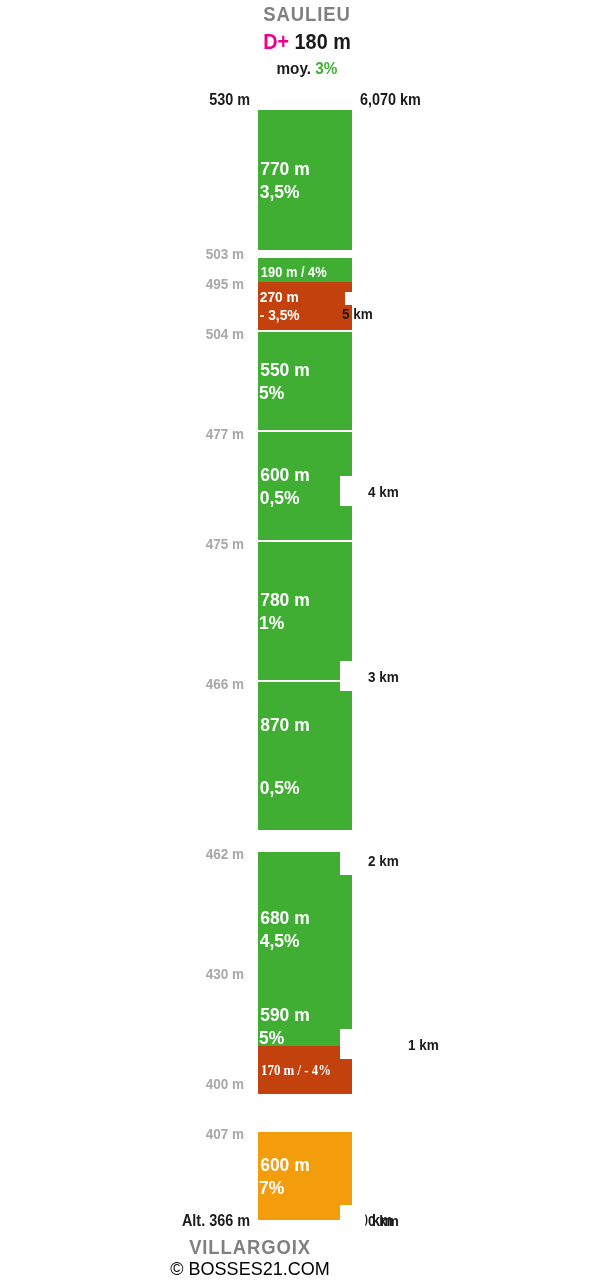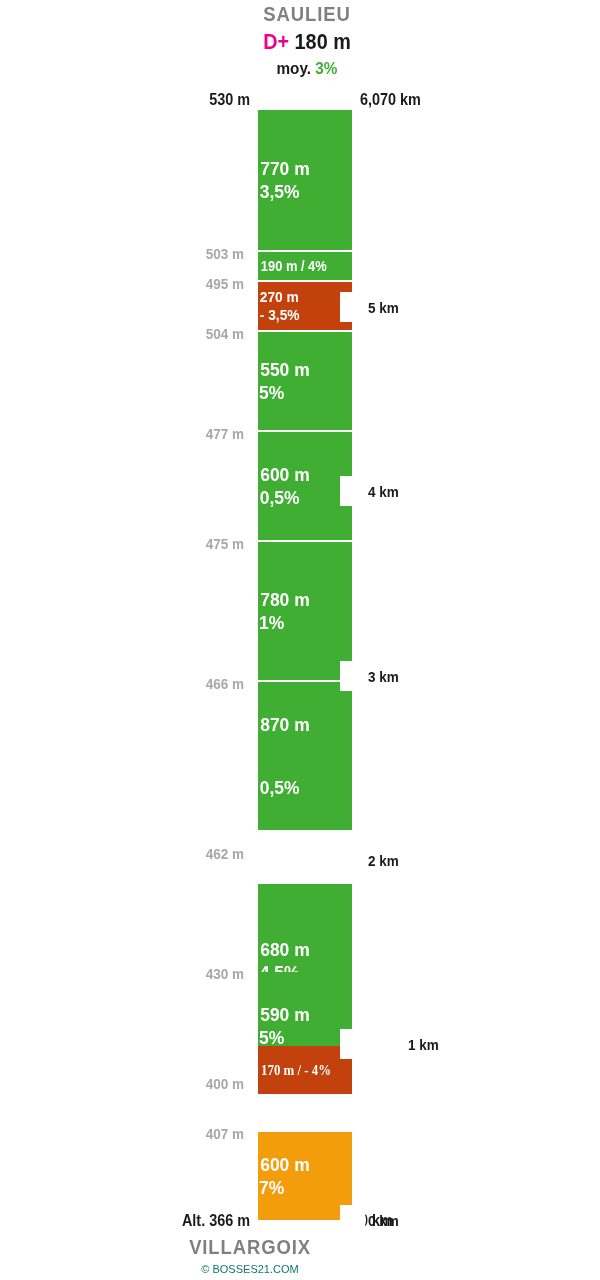--- a/index.html
+++ b/index.html
@@ -212,22 +212,22 @@
   }
   #start-name {
     font-size: 21px;
     font-weight: bold;
     color: #808080;
     letter-spacing: 1.0px;
     line-height: 26px;
     transform: scaleX(0.88);
   }
   #copyright {
-    font-size: 11px;
-    color: #0f766e;
+    font-size: 18px;
+    color: #000000;
     line-height: 18px;
   }
 </style>
 </head>
 <body>
 
 <div id="header">
   <div id="summit-name">SAULIEU</div>
   <div id="denivele-line">
     <span id="dplus-label">D+</span>
@@ -255,21 +255,21 @@
       <div class="alt-label" style="top: 736px;">462 m</div>
       <div class="alt-label" style="top: 856px;">430 m</div>
       <div class="alt-label" style="top: 966px;">400 m</div>
       <div class="alt-label" style="top: 1016px;">407 m</div>
     </div>
   <div id="bar-column">
       <div class="segment green" style="top: 0px; height: 142px;">
         <div class="seg-dist">770 m</div>
         <div class="seg-grade">3,5%</div>
       </div>
-      <div class="segment green compact" style="top: 142px; height: 30px;">
+      <div class="segment green compact" style="top: 148px; height: 30px;">
         <div class="seg-inline">190 m / 4%</div>
       </div>
       <div class="segment gray small" style="top: 172px; height: 50px;">
         <div class="seg-dist">270 m</div>
         <div class="seg-grade">- 3,5%</div>
       </div>
       <div class="segment green" style="top: 222px; height: 100px;">
         <div class="seg-dist">550 m</div>
         <div class="seg-grade">5%</div>
       </div>
@@ -278,38 +278,38 @@
         <div class="seg-grade">0,5%</div>
       </div>
       <div class="segment green" style="top: 432px; height: 140px;">
         <div class="seg-dist">780 m</div>
         <div class="seg-grade">1%</div>
       </div>
       <div class="segment green" style="top: 572px; height: 150px; gap: 40px;">
         <div class="seg-dist">870 m</div>
         <div class="seg-grade">0,5%</div>
       </div>
-      <div class="segment green" style="top: 774px; height: 155px;">
+      <div class="segment green" style="top: 742px; height: 155px;">
         <div class="seg-dist">680 m</div>
         <div class="seg-grade">4,5%</div>
       </div>
       <div class="segment green" style="top: 862px; height: 110px;">
         <div class="seg-dist">590 m</div>
         <div class="seg-grade">5%</div>
       </div>
       <div class="segment gray compact" style="top: 936px; height: 50px; font-family: Liberation Serif, serif;">
         <div class="seg-inline">170 m / - 4%</div>
       </div>
       <div class="segment orange" style="top: 1022px; height: 88px;">
         <div class="seg-dist">600 m</div>
         <div class="seg-grade">7%</div>
       </div>
     </div>
   <div id="km-markers">
-      <div class="km-marker" style="top: 182px;">
+      <div class="km-marker" style="top: 182px; flex-direction: column;">
         <div class="km-notch"></div>
         <div class="km-text">5 km</div>
       </div>
       <div class="km-marker" style="top: 366px;">
         <div class="km-notch"></div>
         <div class="km-text">4 km</div>
       </div>
       <div class="km-marker" style="top: 551px;">
         <div class="km-notch"></div>
         <div class="km-text">3 km</div>

